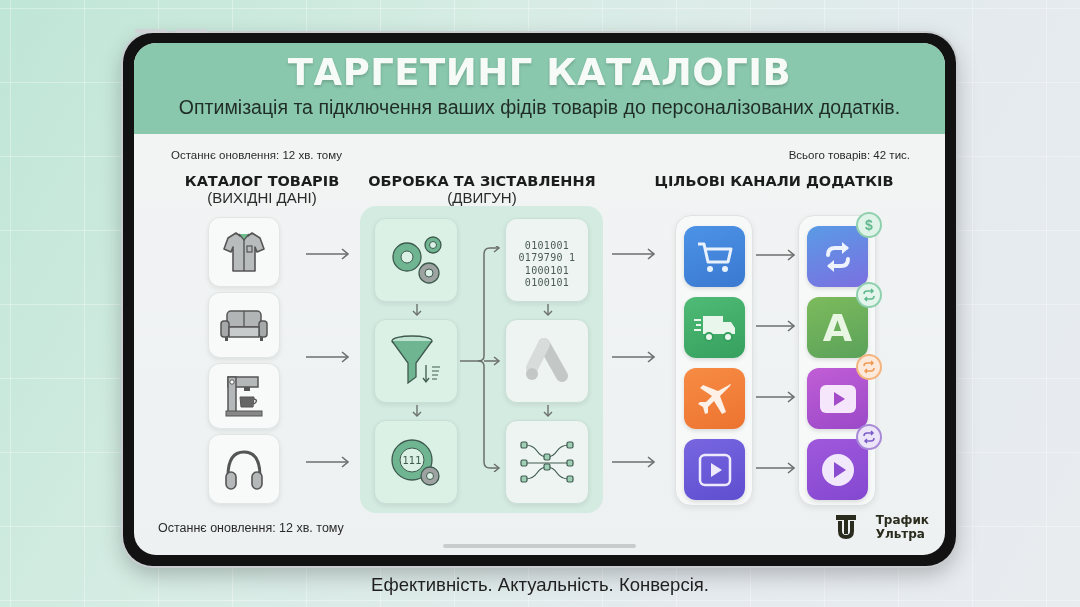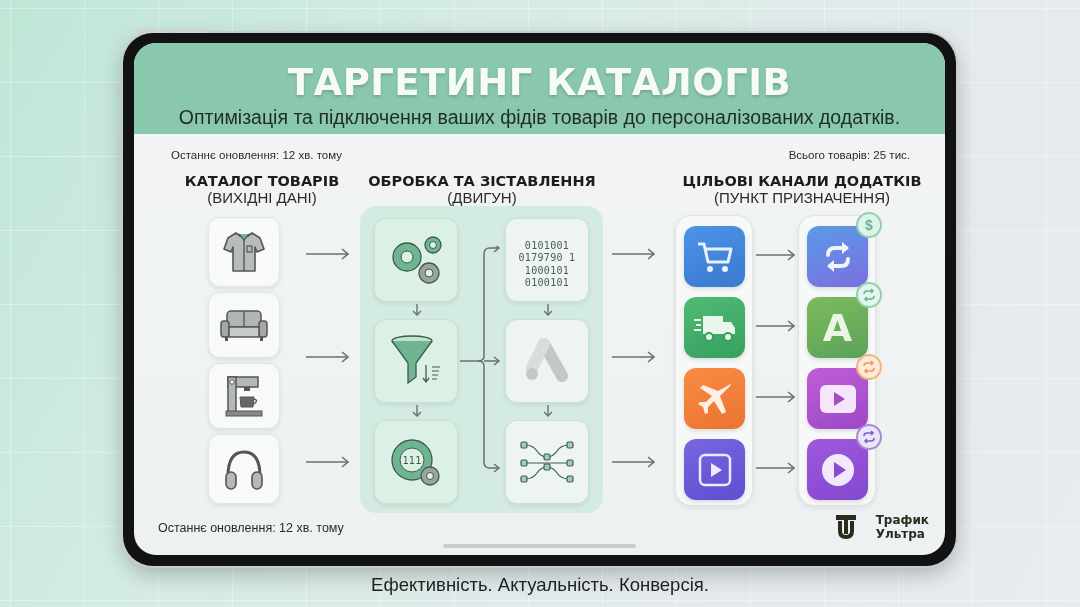--- a/index.html
+++ b/index.html
@@ -24,21 +24,21 @@
     box-shadow: 0 0 0 2px #c9cdd0, 0 8px 22px rgba(0,0,0,0.25);
   }
   .btn-top { position: absolute; top: -4px; height: 4px; width: 32px; background: #cfd3d6; border-radius: 2px 2px 0 0; }
   .screen {
     position: absolute; left: 11px; top: 10px; right: 11px; bottom: 11px;
     border-radius: 22px; overflow: hidden;
     background: linear-gradient(180deg, #f3f5f5 0%, #eef1f1 100%);
   }
   .header {
     height: 91px; background: #89c8ad;
-    text-align: center; padding-top: 18px;
+    text-align: center; padding-top: 8px;
   }
   .title {
     font-family: "DejaVu Sans", sans-serif; font-weight: bold;
     font-size: 37px; color: #f7fbf8; letter-spacing: 0.5px;
     text-shadow: 0 2px 3px rgba(0,0,0,0.18);
   }
   .subtitle { font-size: 19.5px; color: #1f2c27; margin-top: 2px; }
   .meta { position: absolute; font-size: 11.5px; color: #2a2a2a; }
   .col-head { position: absolute; text-align: center; }
   .col-head .h1 { font-family: "DejaVu Sans", sans-serif; font-weight: bold; font-size: 14.5px; color: #1c1c1c; }
@@ -93,33 +93,32 @@
   <div class="btn-top" style="left:12px;"></div>
   <div class="btn-top" style="left:52px;"></div>
 
   <div class="screen">
     <div class="header">
       <div class="title">ТАРГЕТИНГ КАТАЛОГІВ</div>
       <div class="subtitle">Оптимізація та підключення ваших фідів товарів до персоналізованих додатків.</div>
     </div>
 
     <div class="meta" style="left:37px; top:106px;">Останнє оновлення: 12 хв. тому</div>
-    <div class="meta" style="right:35px; top:106px;">Всього товарів: 25 тис.</div>
+    <div class="meta" style="right:35px; top:106px;">Всього товарів: 42 тис.</div>
 
     <div class="col-head" style="left:18px; width:220px; top:130px;">
       <div class="h1">КАТАЛОГ ТОВАРІВ</div>
       <div class="h2">(ВИХІДНІ ДАНІ)</div>
     </div>
     <div class="col-head" style="left:218px; width:260px; top:130px;">
       <div class="h1">ОБРОБКА ТА ЗІСТАВЛЕННЯ</div>
       <div class="h2">(ДВИГУН)</div>
     </div>
-    <div class="col-head" style="left:528px; width:280px; top:130px;">
+    <div class="col-head" style="left:500px; width:280px; top:130px;">
       <div class="h1">ЦІЛЬОВІ КАНАЛИ ДОДАТКІВ</div>
-      <div class="h2">(ПУНКТ ПРИЗНАЧЕННЯ)</div>
     </div>
 
     <div class="card" style="left:74px; top:174px; height:70px;">
       <svg width="44" height="46" viewBox="0 0 44 46">
         <path d="M14 4 L6 9 L2 20 L9 23 L11 18 L11 42 L33 42 L33 18 L35 23 L42 20 L38 9 L30 4 L26 7 L18 7 Z" fill="#b9bcbd" stroke="#555" stroke-width="1.6" stroke-linejoin="round"></path>
         <path d="M17 5 L22 11 L27 5" fill="#6fbf8e" stroke="#555" stroke-width="1.3"></path>
         <line x1="22" y1="11" x2="22" y2="42" stroke="#555" stroke-width="1.4"></line>
         <rect x="25" y="17" width="5" height="6" fill="none" stroke="#555" stroke-width="1.2"></rect>
       </svg>
     </div>

